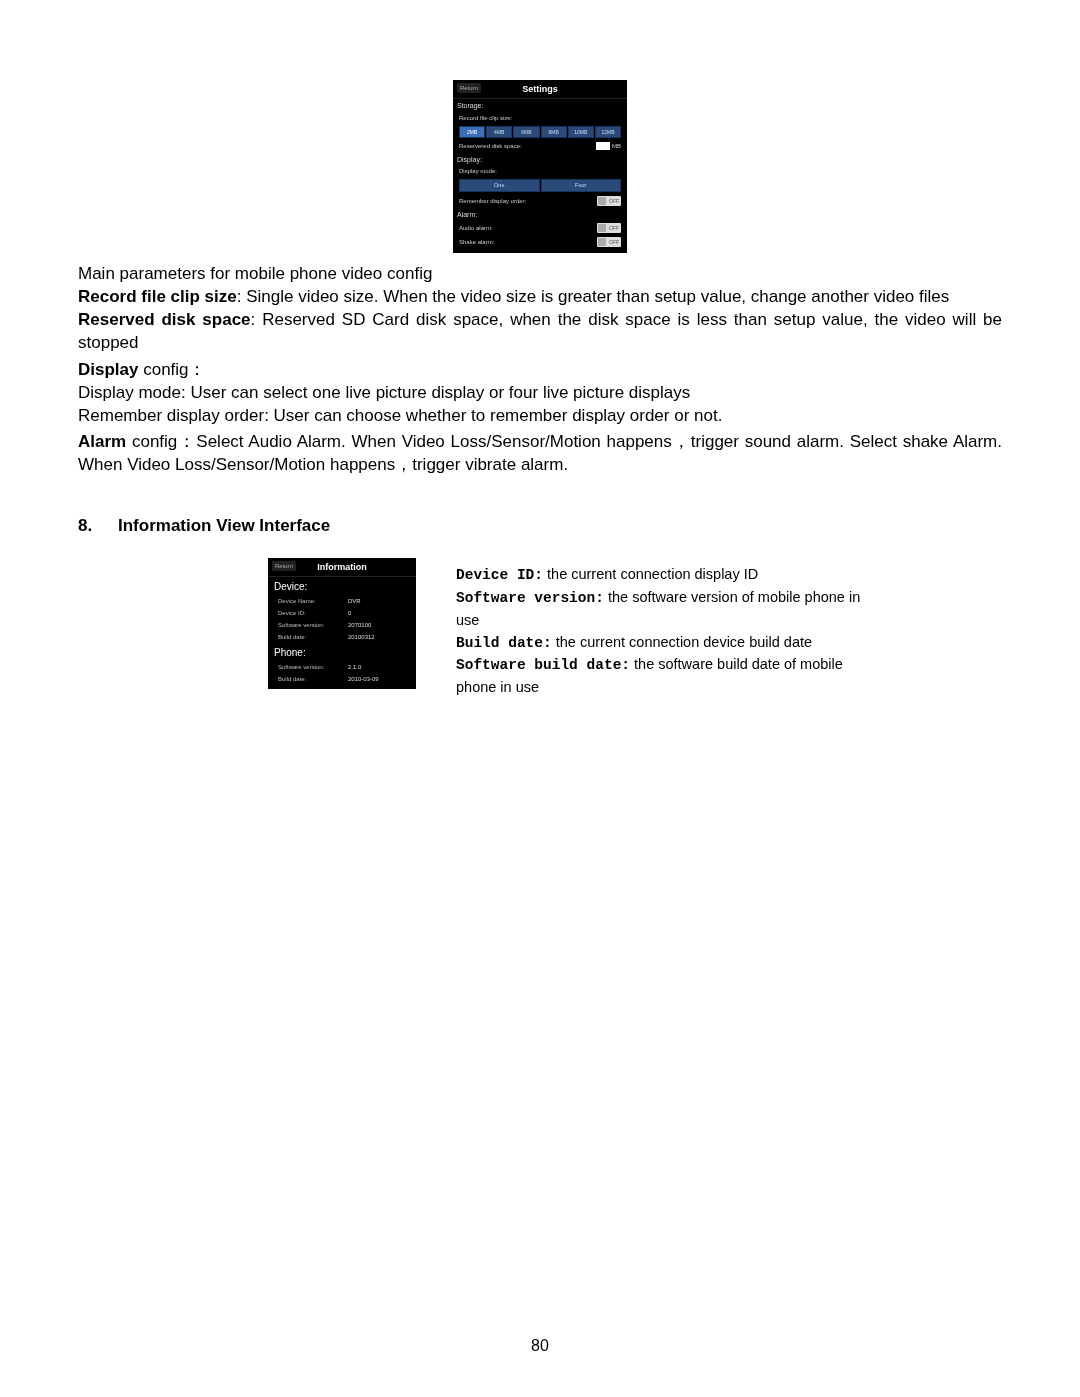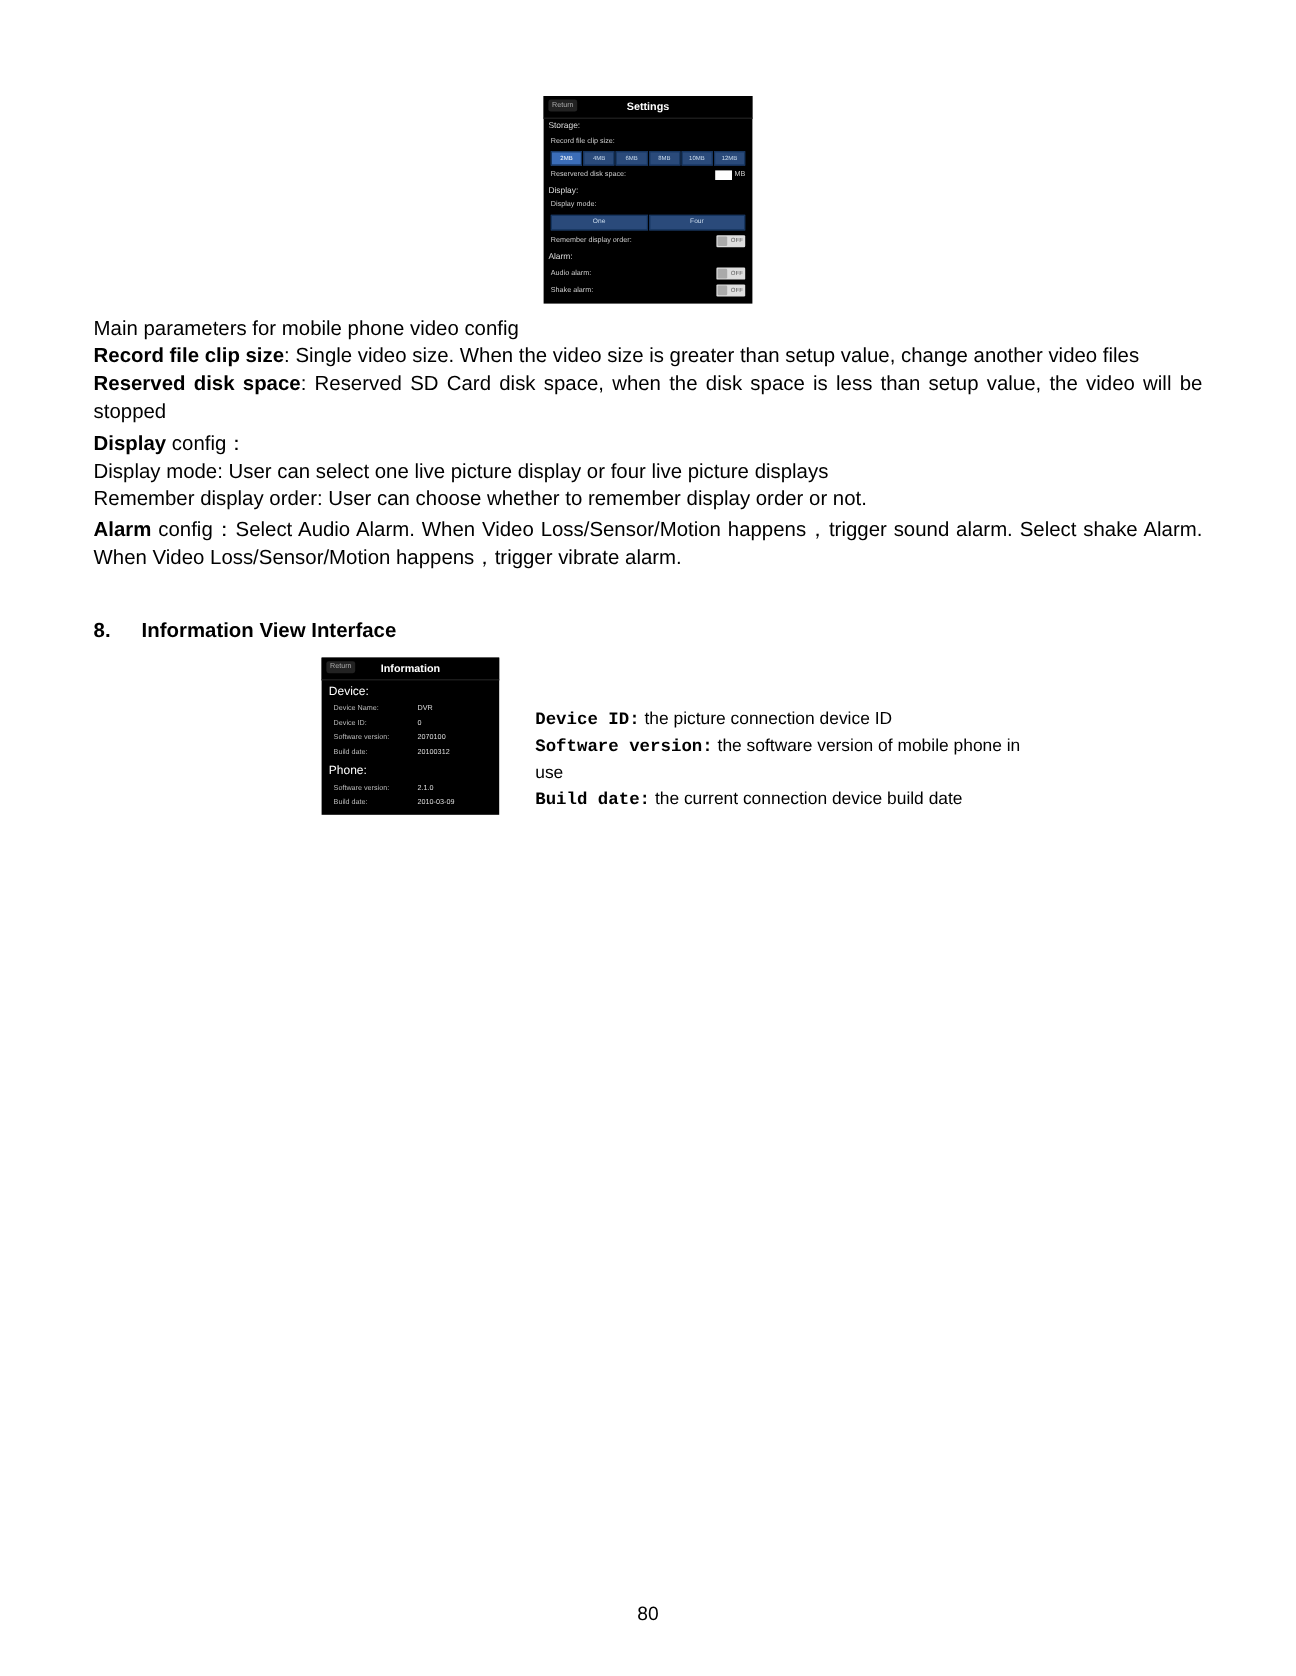--- a/index.html
+++ b/index.html
@@ -116,22 +116,22 @@
     top: 1px;
     width: 8px;
     height: 8px;
     background: #aaa;
     border-radius: 1px;
   }
 
   
   .info-wrap {
     display: flex;
-    align-items: flex-end;
-    gap: 30px;
+    align-items: center;
+    gap: 40px;
     margin-top: 10px;
     margin-left: 190px;
   }
   .phone-info {
     width: 148px;
     background: #000;
     color: #fff;
     font-size: 7px;
     padding-bottom: 4px;
   }
@@ -263,19 +263,20 @@
         <span class="lbl">Software version:</span>
         <span class="val">2.1.0</span>
       </div>
     <div class="info-row">
         <span class="lbl">Build date:</span>
         <span class="val">2010-03-09</span>
       </div>
   </div>
 
   <div class="info-desc">
-    <div><span class="mono-lbl">Device ID:</span><span> the picture connection device ID</span></div>
+    <div><span class="mono-lbl">Device ID:</span><span> the current connection display ID</span></div>
     <div><span class="mono-lbl">Software version:</span><span> the software version of mobile phone in use</span></div>
     <div><span class="mono-lbl">Build date:</span><span> the current connection device build date</span></div>
+    <div><span class="mono-lbl">Software build date:</span><span> the software build date of mobile  phone in use</span></div>
   </div>
 </div>
 
 <div class="page-num">80</div>
 
 </body></html>

